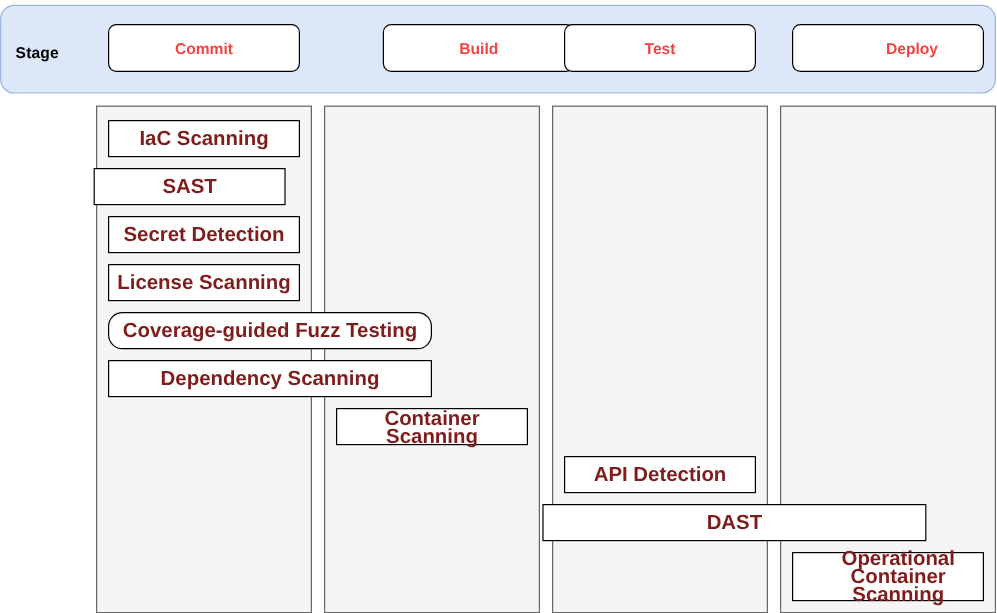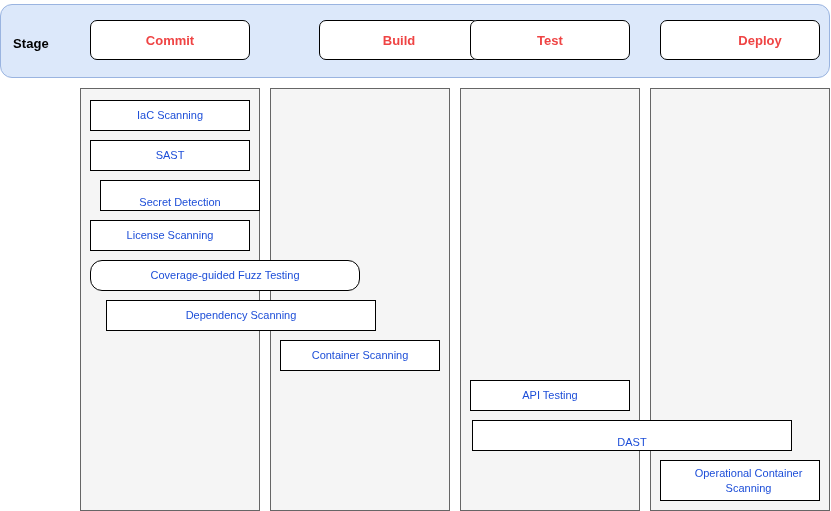--- a/index.html
+++ b/index.html
@@ -71,24 +71,25 @@
   
   .practice {
     position: absolute;
     box-sizing: border-box;
     background: #ffffff;
     border: 1.4px solid #000000;
     display: flex;
     align-items: center;
     justify-content: center;
     text-align: center;
-    font-size: 11px;
+    font-size: 17px;
     line-height: 15px;
-    color: #1d4ed8;
+    color: #7f1d1d;
     padding: 0 4px;
+    font-weight: bold;
   }
 </style>
 </head>
 <body>
 
 <div id="canvas">
 
   <div class="stage-banner">
     <div class="stage-label">Stage</div>
   </div>
@@ -110,42 +111,42 @@
   <div id="lanes">
       <div class="lane" style="left: 80px; width: 180px;"></div>
       <div class="lane" style="left: 270px; width: 180px;"></div>
       <div class="lane" style="left: 460px; width: 180px;"></div>
       <div class="lane" style="left: 650px; width: 180px;"></div>
     </div>
   <div id="practices">
       <div class="practice" style="left: 90px; top: 100px; width: 160px; height: 31px;">
         <span>IaC Scanning</span>
       </div>
-      <div class="practice" style="left: 90px; top: 140px; width: 160px; height: 31px; justify-content: center;">
+      <div class="practice" style="left: 78px; top: 140px; width: 160px; height: 31px; justify-content: center;">
         <span>SAST</span>
       </div>
-      <div class="practice" style="left: 100px; top: 180px; width: 160px; height: 31px; align-items: flex-end;">
+      <div class="practice" style="left: 90px; top: 180px; width: 160px; height: 31px;">
         <span>Secret Detection</span>
       </div>
       <div class="practice" style="left: 90px; top: 220px; width: 160px; height: 31px; align-items: center;">
         <span>License Scanning</span>
       </div>
       <div class="practice" style="left: 90px; top: 260px; width: 270px; height: 31px; border-radius: 12px;">
         <span>Coverage-guided Fuzz Testing</span>
       </div>
-      <div class="practice" style="left: 90px; top: 300px; width: 270px; height: 31px; margin-left: 16px;">
+      <div class="practice" style="left: 90px; top: 300px; width: 270px; height: 31px;">
         <span>Dependency Scanning</span>
       </div>
       <div class="practice" style="left: 280px; top: 340px; width: 160px; height: 31px;">
         <span>Container Scanning</span>
       </div>
       <div class="practice" style="left: 470px; top: 380px; width: 160px; height: 31px;">
-        <span>API Testing</span>
+        <span>API Detection</span>
       </div>
-      <div class="practice" style="left: 472px; top: 420px; width: 320px; height: 31px; align-items: flex-end;">
+      <div class="practice" style="left: 452px; top: 420px; width: 320px; height: 31px;">
         <span>DAST</span>
       </div>
       <div class="practice" style="left: 660px; top: 460px; width: 160px; height: 41px; padding-left: 21px;">
         <span>Operational Container Scanning</span>
       </div>
     </div>
 
 </div>
 
 </body></html>

